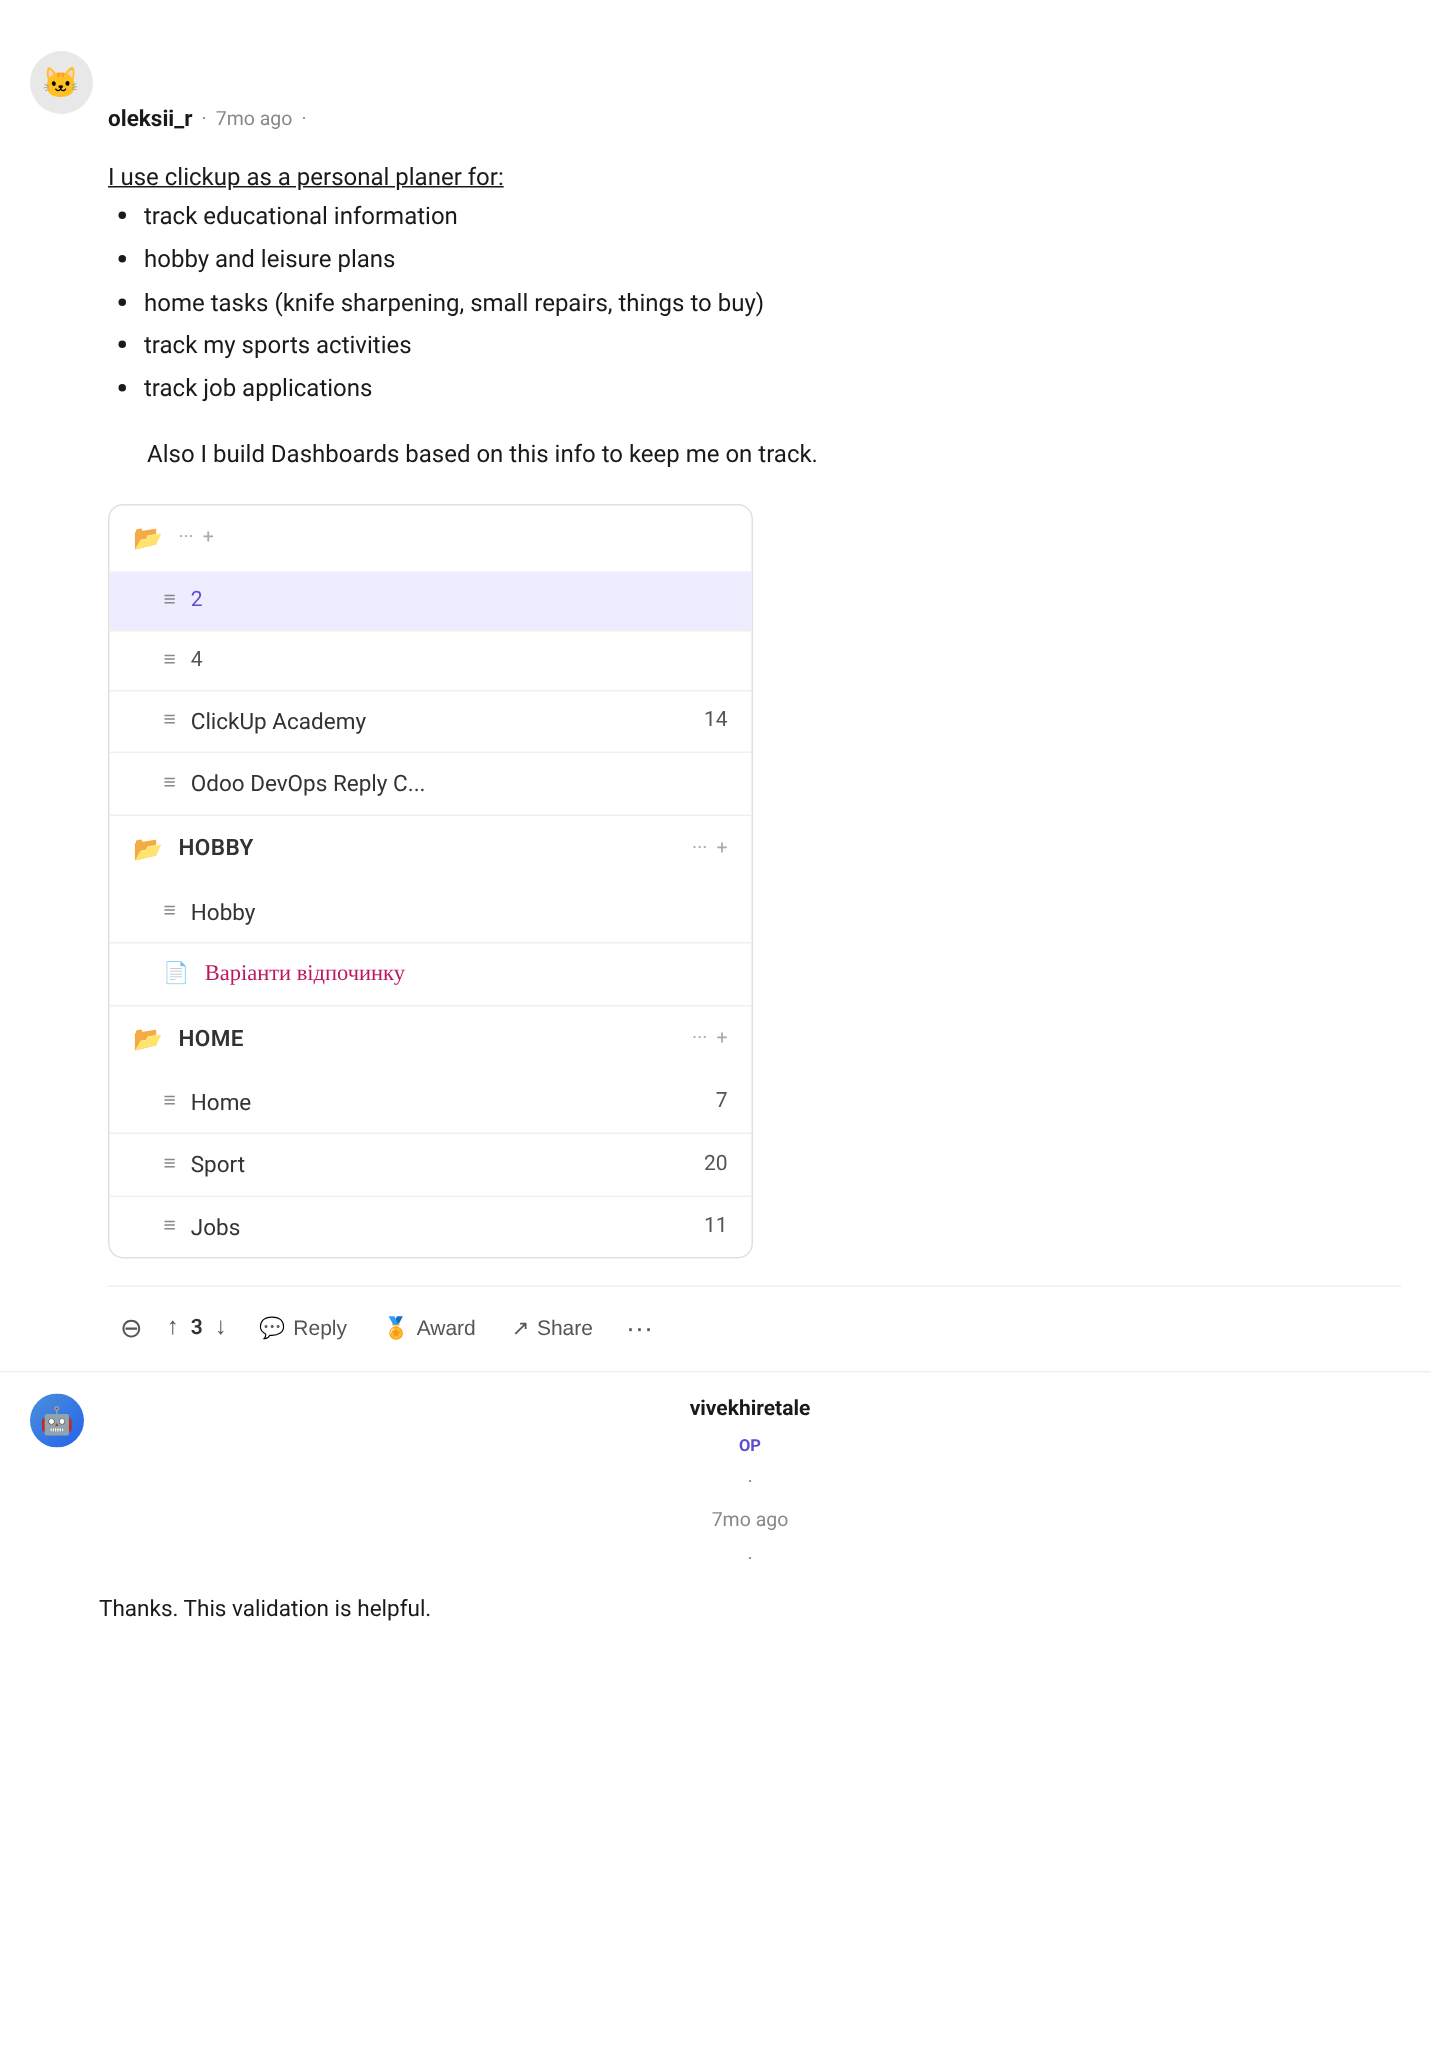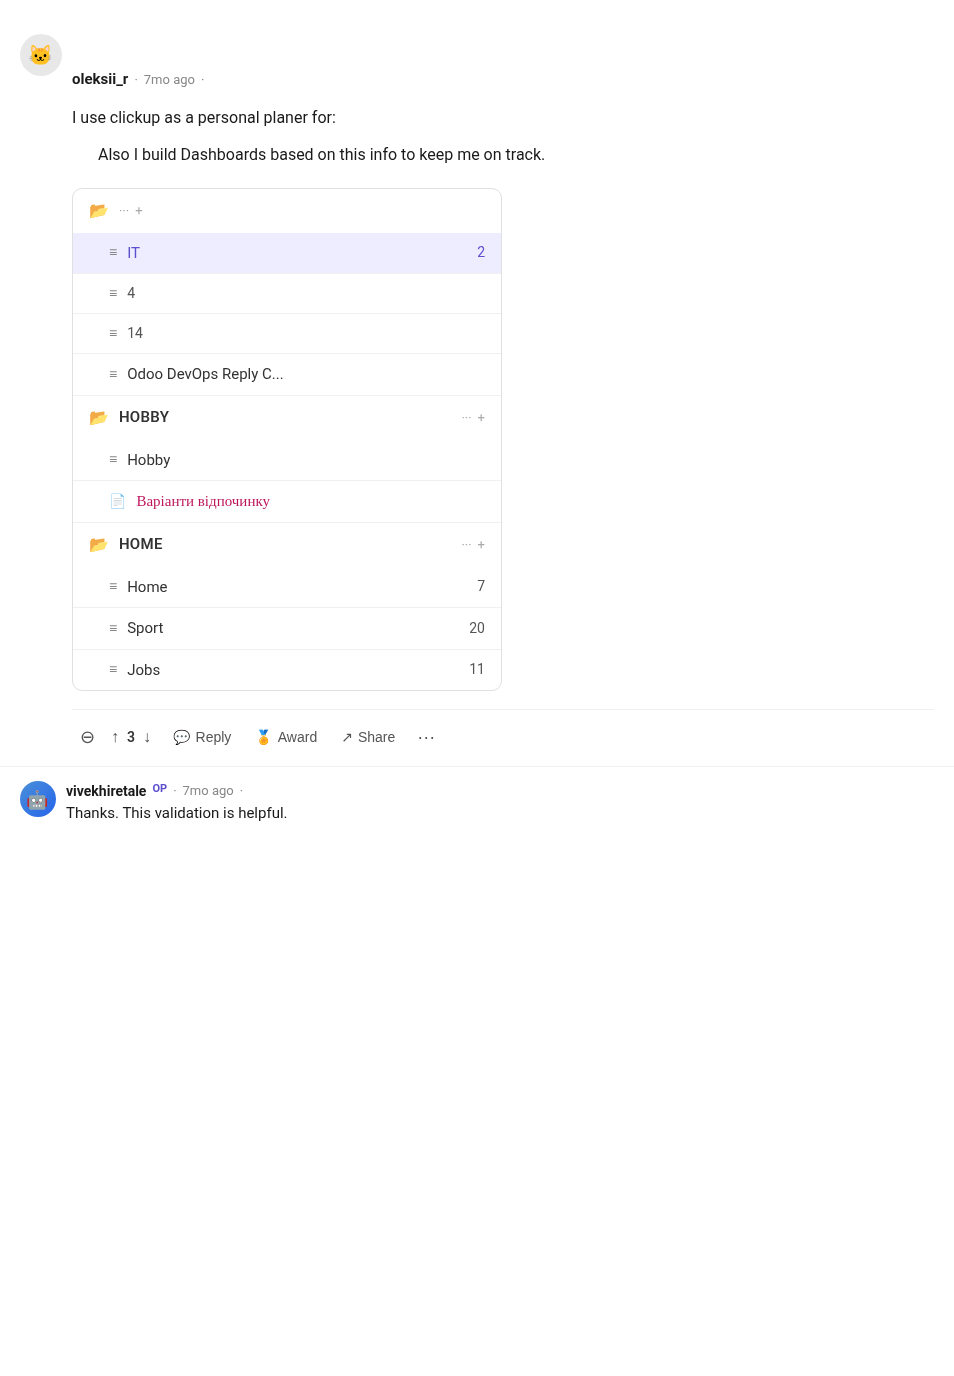--- a/index.html
+++ b/index.html
@@ -65,22 +65,22 @@
       font-size: 13px;
     }
 
     .post-body {
       margin-left: 52px;
     }
 
     .post-text {
       font-size: 16px;
       color: #1a1a1a;
-      margin-bottom: 12px;
       line-height: 1.6;
+      text-decoration: underline;
     }
 
     .bullet-list {
       list-style: disc;
       padding-left: 24px;
       margin-bottom: 16px;
     }
 
     .bullet-list li {
       font-size: 16px;
@@ -291,23 +291,24 @@
       justify-content: center;
       font-size: 18px;
     }
 
     .reply-body {
       flex: 1;
     }
 
     .reply-meta {
       display: flex;
-      align-items: flex-start;
+      align-items: center;
       gap: 6px;
-      margin-bottom: 0;
+      margin-bottom: 12px;
+      flex-direction: column;
     }
 
     .reply-username {
       font-weight: 700;
       font-size: 14px;
       color: #1a1a1a;
     }
 
     .op-badge {
       font-size: 11px;
@@ -341,48 +342,55 @@
       <span class="username">oleksii_r</span>
       <span class="meta-dot">·</span>
       <span class="meta-time">7mo ago</span>
       <span class="meta-dot">·</span>
     </div>
   </div>
 
   <div class="post-body">
     <p class="post-text">I use clickup as a personal planer for:</p>
 
+    <ul class="bullet-list">
+      <li>track educational information</li>
+      <li>hobby and leisure plans</li>
+      <li>home tasks (knife sharpening, small repairs, things to buy)</li>
+      <li>track my sports activities</li>
+      <li>track job applications</li>
+    </ul>
 
     <p class="post-note">Also I build Dashboards based on this info to keep me on track.</p>
 
     <div class="sidebar-panel">
 
       <div class="folder-row">
         <span class="folder-icon">📂</span>
         <span class="folder-actions">
           <span>···</span>
           <span>+</span>
         </span>
       </div>
 
       <div class="list-row highlighted">
         <span class="list-icon">≡</span>
-        <span class="list-name">IT</span>
         <span class="list-count">2</span>
       </div>
       <div class="divider"></div>
 
       <div class="list-row">
         <span class="list-icon">≡</span>
         <span class="list-count">4</span>
       </div>
       <div class="divider"></div>
 
       <div class="list-row">
         <span class="list-icon">≡</span>
+        <span class="list-name">ClickUp Academy</span>
         <span class="list-count">14</span>
       </div>
       <div class="divider"></div>
 
       <div class="list-row">
         <span class="list-icon">≡</span>
         <span class="list-name">Odoo DevOps Reply C...</span>
         <span class="list-count"></span>
       </div>
       <div class="divider"></div>

